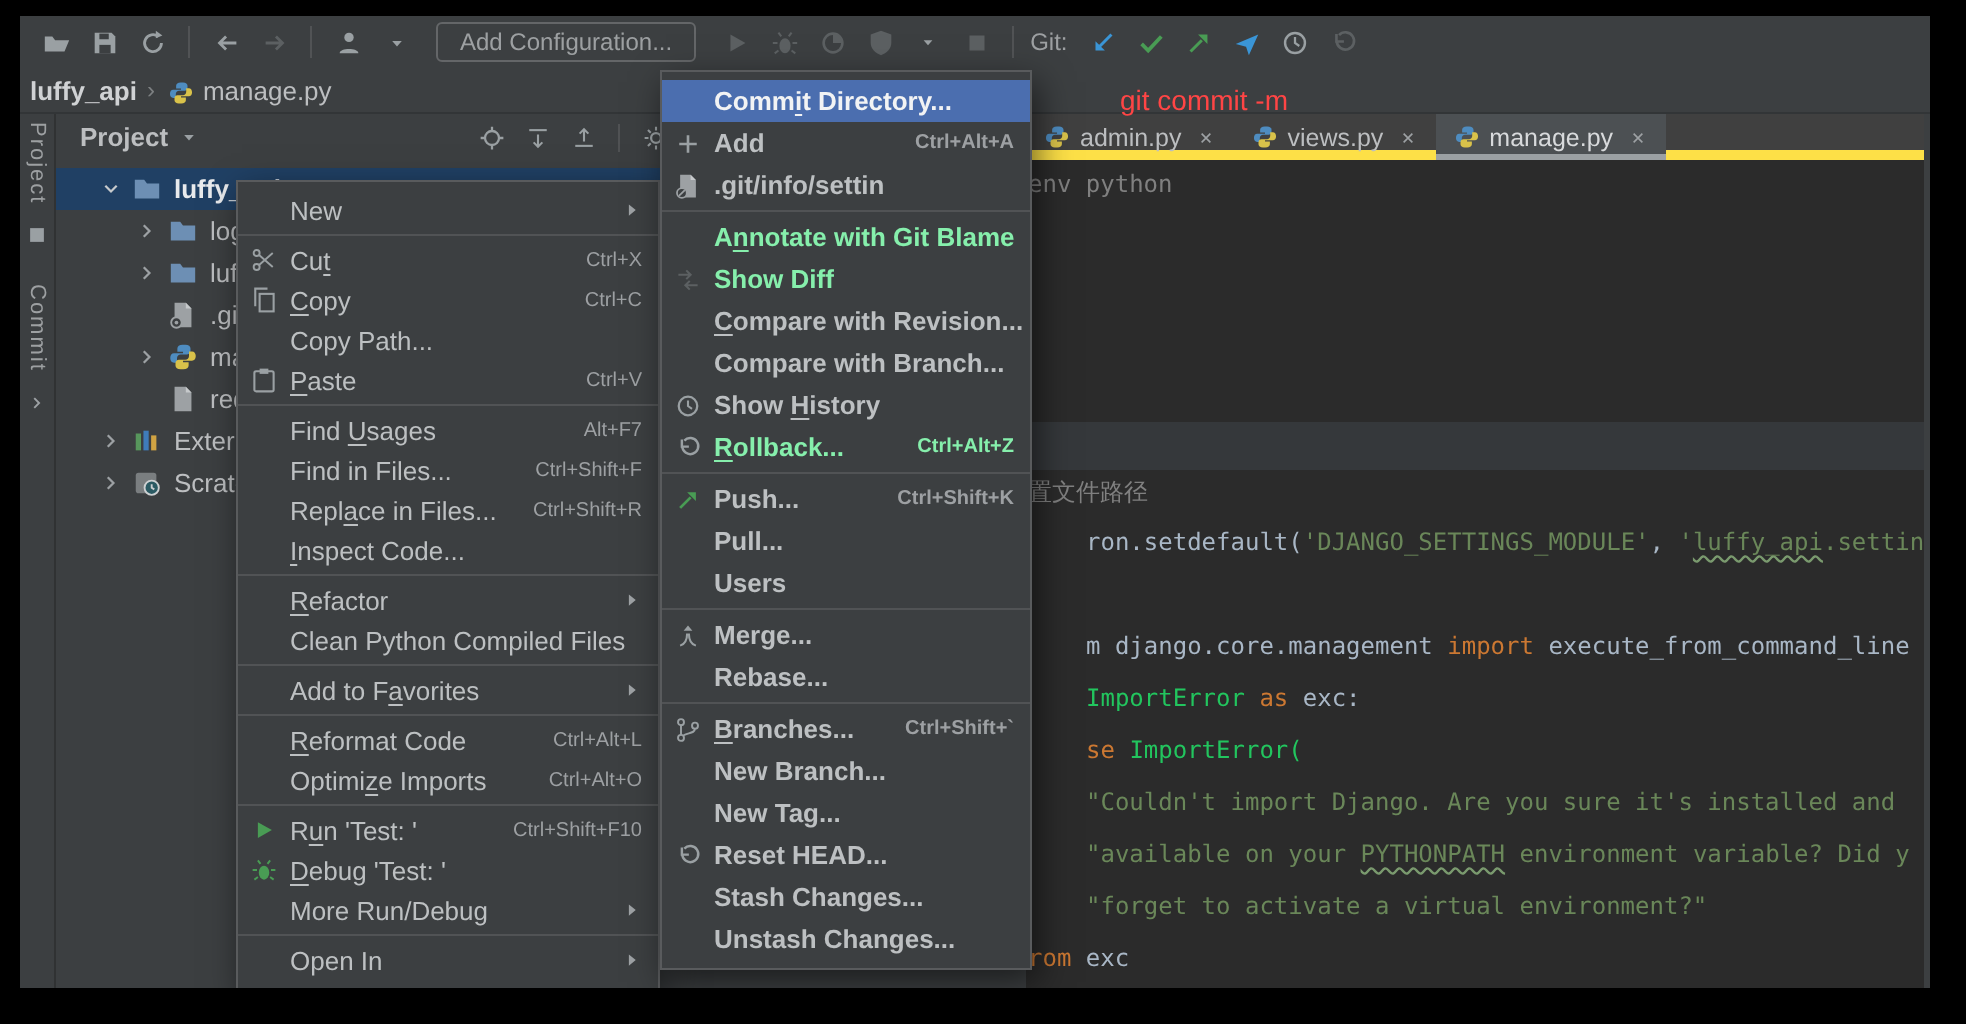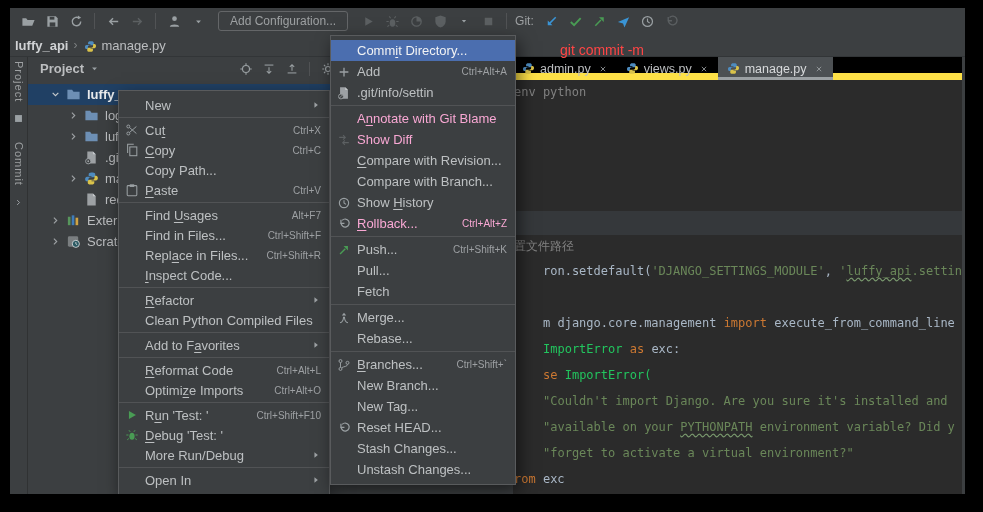--- a/index.html
+++ b/index.html
@@ -46,22 +46,22 @@
   #tree { position:absolute; left:0; top:27px; width:482px; }
   .tree-row { position:absolute; left:0; width:482px; height:21px; display:flex; align-items:center; }
   .tree-row.selected { background:#204064; }
   .tree-slot { width:18px; height:18px; display:inline-flex; align-items:center; justify-content:center; flex:none; }
   .tree-label { color:#bcbec0; font-size:13px; margin-left:5px; white-space:nowrap; }
   .tree-label.bold { font-weight:bold; color:#e8eaec; }
   .tree-path { color:#6e7174; font-size:12px; margin-left:8px; white-space:nowrap; }
 
   
   #editor { position:absolute; left:513px; top:57px; width:449px; height:437px; background:#2b2b2b; overflow:hidden; }
-  #tab-strip { position:absolute; left:0; top:0; width:449px; height:23px; background:#000000;
-    display:flex; border-bottom:7px solid #fde047; }
+  #tab-strip { position:absolute; left:0; top:0; width:449px; height:23px; background:#404040;
+    display:flex; border-bottom:5px solid #fde047; }
   .tab { display:flex; align-items:center; gap:5px; padding:0 9px; color:#bcbec0; font-size:12.5px;
     height:23px; white-space:nowrap; }
   .tab.active { background:#4c5053; color:#d8dadc; box-shadow:inset 0 -3px 0 #9ba0a3; }
   .tab .close { display:inline-flex; margin-left:2px; }
   #code-area { position:absolute; left:0; top:23px; width:449px; height:414px; }
   #current-line-band { position:absolute; left:0; top:131px; width:449px; height:24px; background:#35383b; }
   .code-line { position:absolute; font-family:"DejaVu Sans Mono", monospace; font-size:12px; white-space:pre; }
   .tk-comment { color:#808080; }
   .tk-plain { color:#a9b7c6; }
   .tk-string { color:#6a8759; }
@@ -69,28 +69,28 @@
   .tk-class { color:#22c55e; }
   .wavy { text-decoration:underline; text-decoration-style:wavy; text-decoration-color:#7a9a6e; text-underline-offset:2px; }
 
   
   .menu { position:absolute; background:#3c3f41; border:1px solid #595b5d;
     box-shadow:3px 6px 16px rgba(0,0,0,.55); padding:4px 0; z-index:20; }
   #context-menu { left:118px; top:90px; width:212px; }
   #git-menu { left:330px; top:35px; width:186px; z-index:21; }
   .mi { display:flex; align-items:center; padding:0 8px 0 4px; }
   #context-menu .mi { height:20px; }
-  #git-menu .mi { height:21px; }
+  #git-menu .mi { height:21px;font-weight:bold; }
   .mi .ico { width:18px; height:16px; display:inline-flex; align-items:center; justify-content:center; flex:none; }
   .mi .lbl { color:#bdc0c2; font-size:13px; margin-left:4px; white-space:nowrap; }
   .mi .sc { margin-left:auto; color:#9da0a3; font-size:10px; white-space:nowrap; padding-left:12px; }
   .mi .arrow { margin-left:auto; display:inline-flex; }
   .mi.selected { background:#4b6eaf; }
   .mi.selected .lbl { color:#f2f3f4; }
-  .mi.disabled .lbl, .mi.disabled .sc { color:#f9a8d4; }
+  .mi.disabled .lbl, .mi.disabled .sc { color:#86efac; }
   .menu-sep { height:1px; background:#515355; margin:2px 0; }
   .lbl u { text-underline-offset:2px; }
 
   
   #frame-bottom { position:absolute; left:0; top:494px; width:983px; height:18px; background:#000; z-index:50; }
   #frame-right { position:absolute; left:965px; top:0; width:18px; height:512px; background:#000; z-index:50; }
 </style>
 </head>
 <body>
 
@@ -659,21 +659,21 @@
         </span>
         <span class="lbl">Push...</span>
         <span class="sc">Ctrl+Shift+K</span>
       </div>
       <div class="mi">
         <span class="ico"></span>
         <span class="lbl">Pull...</span>
       </div>
       <div class="mi">
         <span class="ico"></span>
-        <span class="lbl">Fetch</span>
+        <span class="lbl">Users</span>
       </div>
       <div class="menu-sep"></div>
       <div class="mi">
         <span class="ico">
           <svg viewBox="0 0 16 16" width="14" height="14">
             <path d="M3.5 13.5c3-1 4-3.5 4-7M12.5 13.5c-3-1-4-3.5-4-7" fill="none" stroke="#9aa0a3" stroke-width="1.2"></path>
             <path d="M5.5 5L8 2l2.5 3z" fill="#9aa0a3"></path>
           </svg>
         </span>
         <span class="lbl">Merge...</span>

